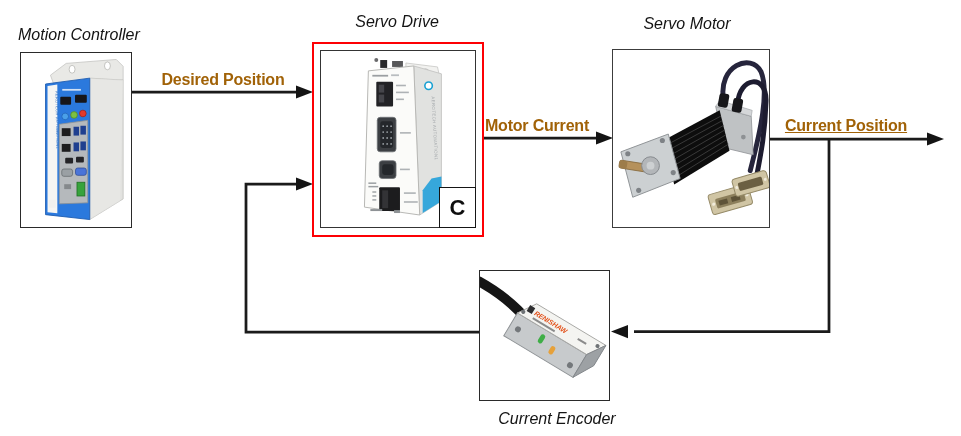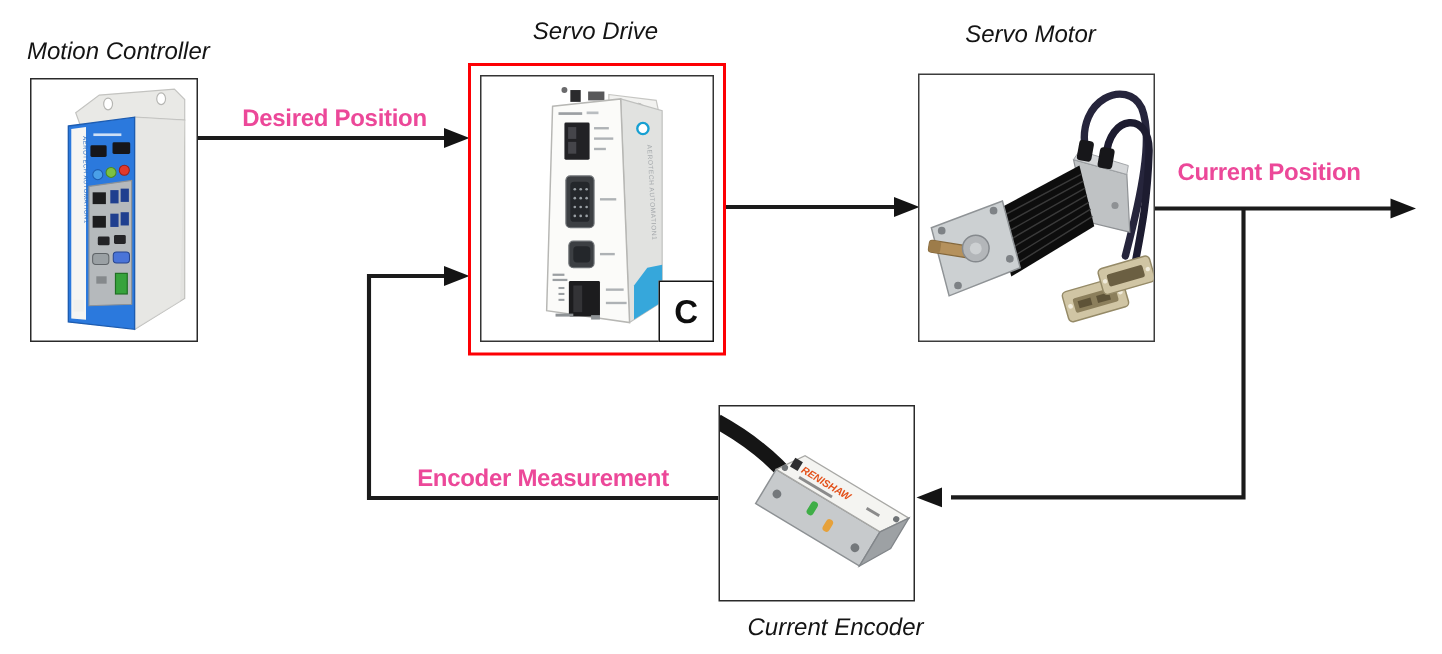--- a/index.html
+++ b/index.html
@@ -33,21 +33,21 @@
     display:flex; align-items:center; justify-content:center;
     font-weight:700; font-size:22px; color:#0e0e0e;
   }
 
   .node-label {
     position:absolute; font-style:italic; font-weight:400;
     font-size:16px; color:#141414; white-space:nowrap; line-height:1.15;
   }
   .edge-label {
     position:absolute; font-weight:700; font-size:16px; letter-spacing:-0.2px;
-    color:#ec4899; white-space:nowrap; line-height:1.15;
+    color:#a16207; white-space:nowrap; line-height:1.15;
   }
   .centered { transform:translateX(-50%);text-align:right; }
 </style>
 </head>
 <body>
 
 <div class="canvas">
 
   <svg class="wires" viewBox="0 0 961 436" xmlns="http://www.w3.org/2000/svg">
     <g stroke="#1b1b1b" stroke-width="2.75" fill="none">
@@ -65,22 +65,22 @@
       <polygon points="313,184 296,177.4 296,190.6"></polygon>
     </g>
   </svg>
 
   <div class="node-label" style="left:18px; top:26px;">Motion Controller</div>
   <div class="node-label centered" style="left:397px; top:13px;">Servo Drive</div>
   <div class="node-label centered" style="left:687px; top:15px;">Servo Motor</div>
   <div class="node-label centered" style="left:557px; top:410px;">Current Encoder</div>
 
   <div class="edge-label centered" style="left:223px; top:71px;">Desired Position</div>
-  <div class="edge-label centered" style="left:846px; top:107px;">Current Position</div>
-  <div class="edge-label centered" style="left:362px; top:311px;">Encoder Measurement</div>
+  <div class="edge-label centered" style="left:537px; top:117px;">Motor Current</div>
+  <div class="edge-label centered" style="left:846px; top:117px;text-decoration:underline;">Current Position</div>
 
   <div class="device-box" id="box-mc">
     <svg viewBox="0 0 112 176" xmlns="http://www.w3.org/2000/svg">
       <polygon points="30,22 46,10 97,6 104,13 104,27 34,33" fill="#e9e9e6" stroke="#c3c3c0" stroke-width="0.8"></polygon>
       <ellipse cx="52" cy="16" rx="3" ry="4" fill="#ffffff" stroke="#b6b6b3" stroke-width="0.8"></ellipse>
       <ellipse cx="88" cy="12.5" rx="3" ry="4" fill="#ffffff" stroke="#b6b6b3" stroke-width="0.8"></ellipse>
       <polygon points="70,25 104,27 104,148 70,169" fill="#e2e2df" stroke="#bfbfbc" stroke-width="0.8"></polygon>
       <polygon points="70,25 104,27 101,150 70,169" fill="#ececea" opacity="0.5"></polygon>
       <polygon points="25,31 70,25 70,169 25,164" fill="#2b79dd" stroke="#1d5cb0" stroke-width="0.9"></polygon>
       <polygon points="27,33 37,31.6 37,162.5 27,161.6" fill="#f5f5f3"></polygon>

